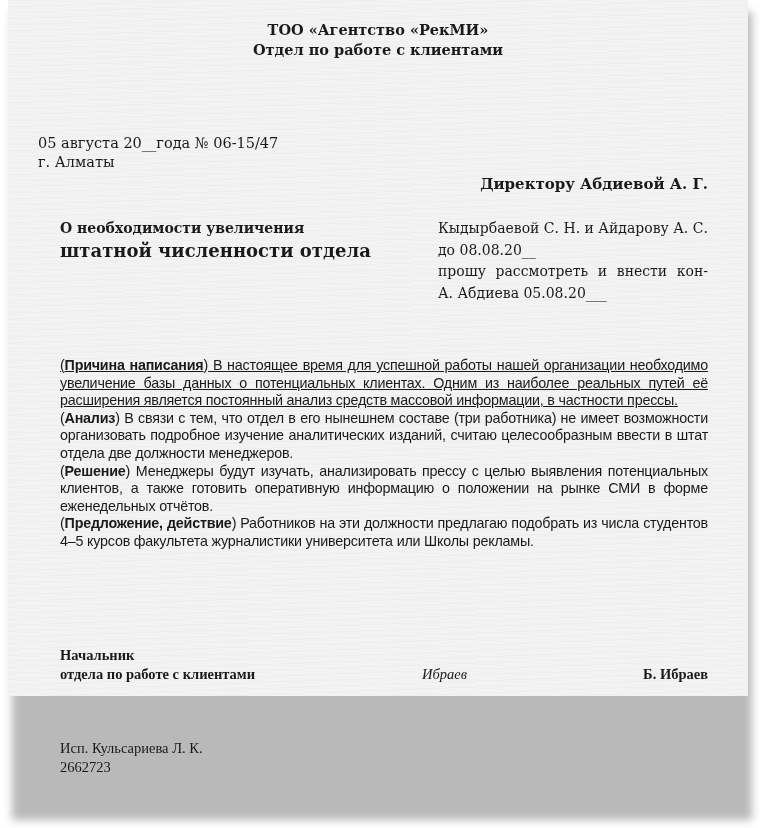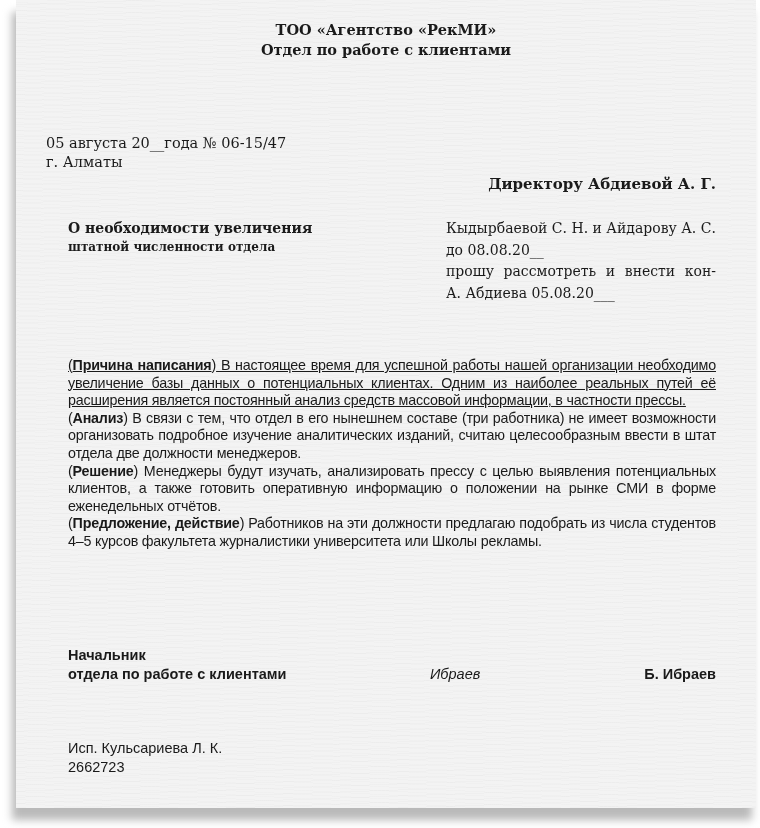--- a/index.html
+++ b/index.html
@@ -13,22 +13,22 @@
     }
     .shadow {
       position: absolute;
       left: 12px; top: 12px;
       width: 740px; height: 808px;
       background: #b9b9b9;
       filter: blur(4px);
     }
     .paper {
       position: absolute;
-      left: 16px; top: 0;
-      width: 740px; height: 808px;
+      left: 8px; top: 0;
+      width: 740px; height: 696px;
       background:
         repeating-linear-gradient(3deg, rgba(0,0,0,0.012) 0px, rgba(0,0,0,0.012) 1px, transparent 1px, transparent 4px),
         repeating-linear-gradient(-2deg, rgba(0,0,0,0.015) 0px, rgba(0,0,0,0.015) 1px, transparent 1px, transparent 6px),
         #f3f3f3;
     }
     .abs { position: absolute; white-space: nowrap; }
     .b { font-weight: bold; }
     .i { font-style: italic; }
     .hdr { font-size: 14.5px; font-weight: bold; text-align: center; left: 0; width: 720px; }
     .body-text {
@@ -43,39 +43,39 @@
     }
     .body-text p { margin: 0; text-indent: 0; }
     .resolution {
       position: absolute;
       left: 430px; top: 218px;
       width: 270px;
       font-size: 14px;
       line-height: 21.5px;
     }
     .resolution .just { text-align: justify; text-align-last: justify; display: block; }
-    .sig { font-family: Liberation Sans, sans-serif; font-size: 14.5px; line-height: 20px; }
+    .sig { font-family: Liberation Serif, serif; font-size: 14.5px; line-height: 20px; }
   </style>
 </head>
 <body>
 
 <div class="shadow"></div>
 
 <div class="paper">
 
   <div class="abs hdr" style="top:21px; left:10px;">ТОО «Агентство «РекМИ»</div>
   <div class="abs hdr" style="top:41px; left:10px;">Отдел по работе с клиентами</div>
 
   <div class="abs" style="top:135px; left:30px; font-size:14.5px;">05 августа 20__года № 06-15/47</div>
   <div class="abs" style="top:154px; left:30px; font-size:14.5px;">г. Алматы</div>
 
   <div class="abs b" style="top:175px; right:40px; font-size:15px;">Директору Абдиевой А. Г.</div>
 
   <div class="abs b" style="top:220px; left:52px; font-size:14px;">О необходимости увеличения</div>
-  <div class="abs b" style="top:240px; left:52px; font-size:12px;">штатной численности отдела</div>
+  <div class="abs b" style="top:240px; left:52px; font-size:18px;">штатной численности отдела</div>
 
   <div class="resolution">
     <span style="display:block;">Кыдырбаевой С. Н. и Айдарову А. С.</span>
     <span style="display:block;">до 08.08.20__</span>
     <span class="just">прошу рассмотреть и внести кон-</span>
     <span style="display:block;">А. Абдиева 05.08.20___</span>
   </div>
 
   <div class="body-text">
     <p style="text-indent:0;text-decoration:underline;">(<span class="b">Причина написания</span>)<span> В настоящее время для успешной работы нашей организации необходимо увеличение базы данных о потенциальных клиентах. Одним из наиболее реальных путей её расширения является постоянный анализ средств массовой информации, в частности прессы.</span></p>

